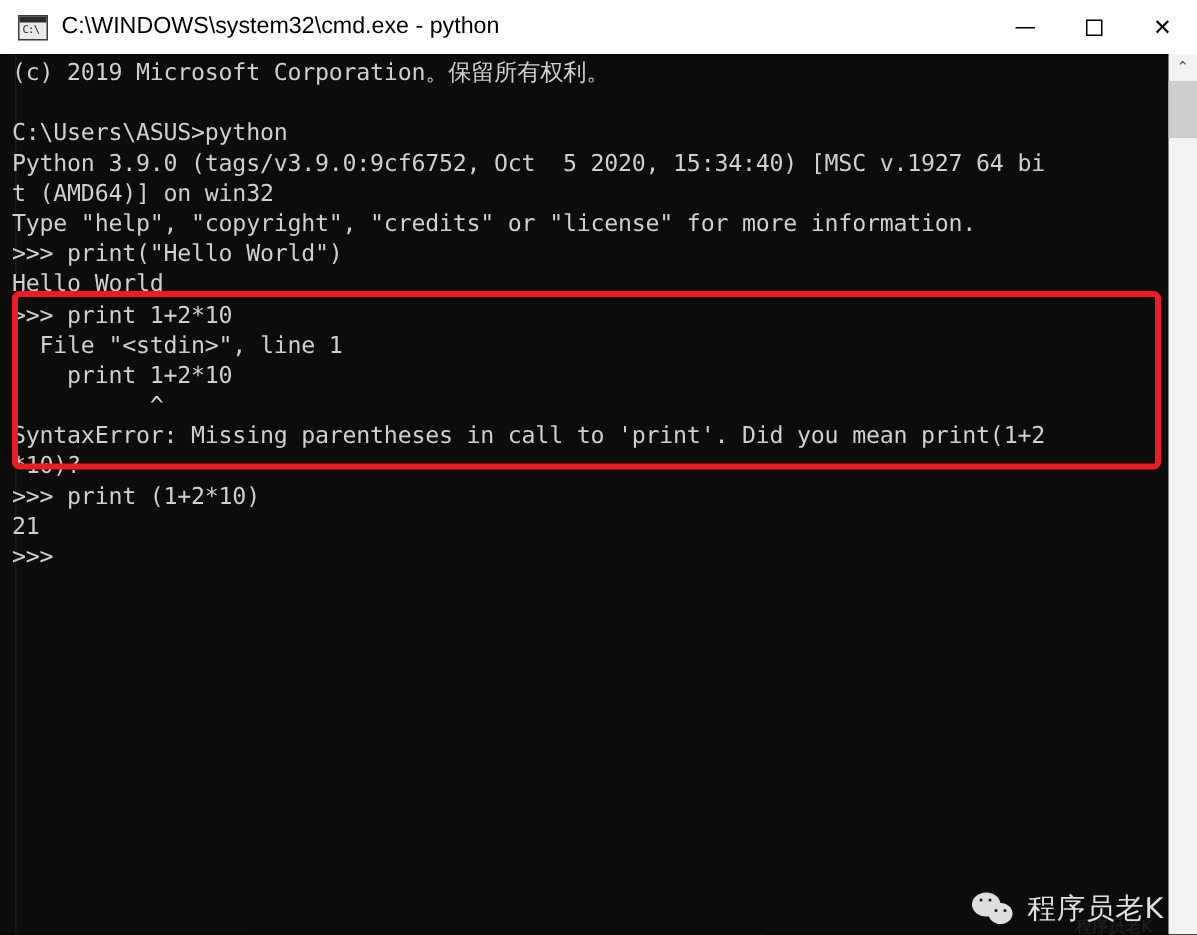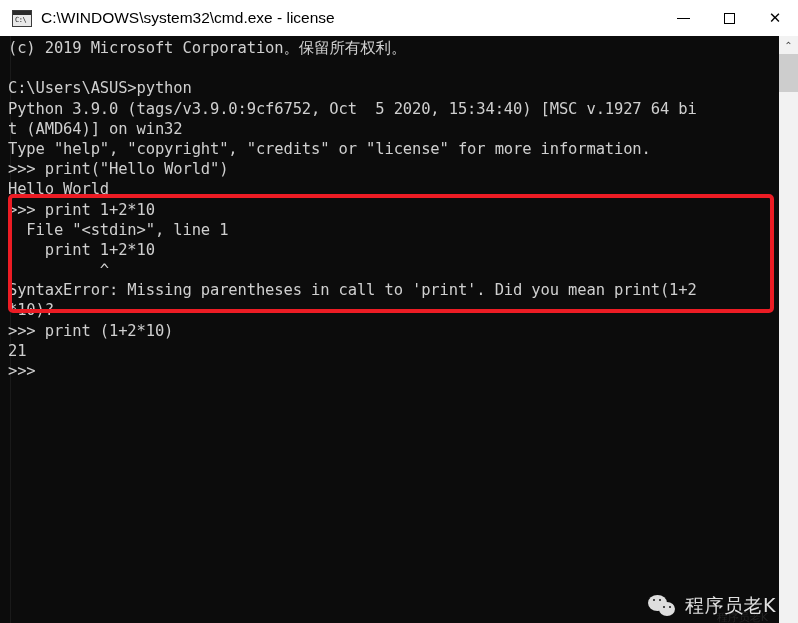--- a/index.html
+++ b/index.html
@@ -232,21 +232,21 @@
 </head>
 <body>
 
 <div id="app">
 
   <div class="titlebar">
     <div class="title-icon">
       <span class="ic-bar"></span>
       <span class="ic-text">C:\</span>
     </div>
-    <span class="title-text">C:\WINDOWS\system32\cmd.exe - license</span>
+    <span class="title-text">C:\WINDOWS\system32\cmd.exe - python</span>
 
     <div class="win-controls">
       <div class="win-btn">
         <span class="min-glyph"></span>
       </div>
       <div class="win-btn">
         <span class="max-glyph"></span>
       </div>
       <div class="win-btn">
         <span class="glyph">✕</span>

